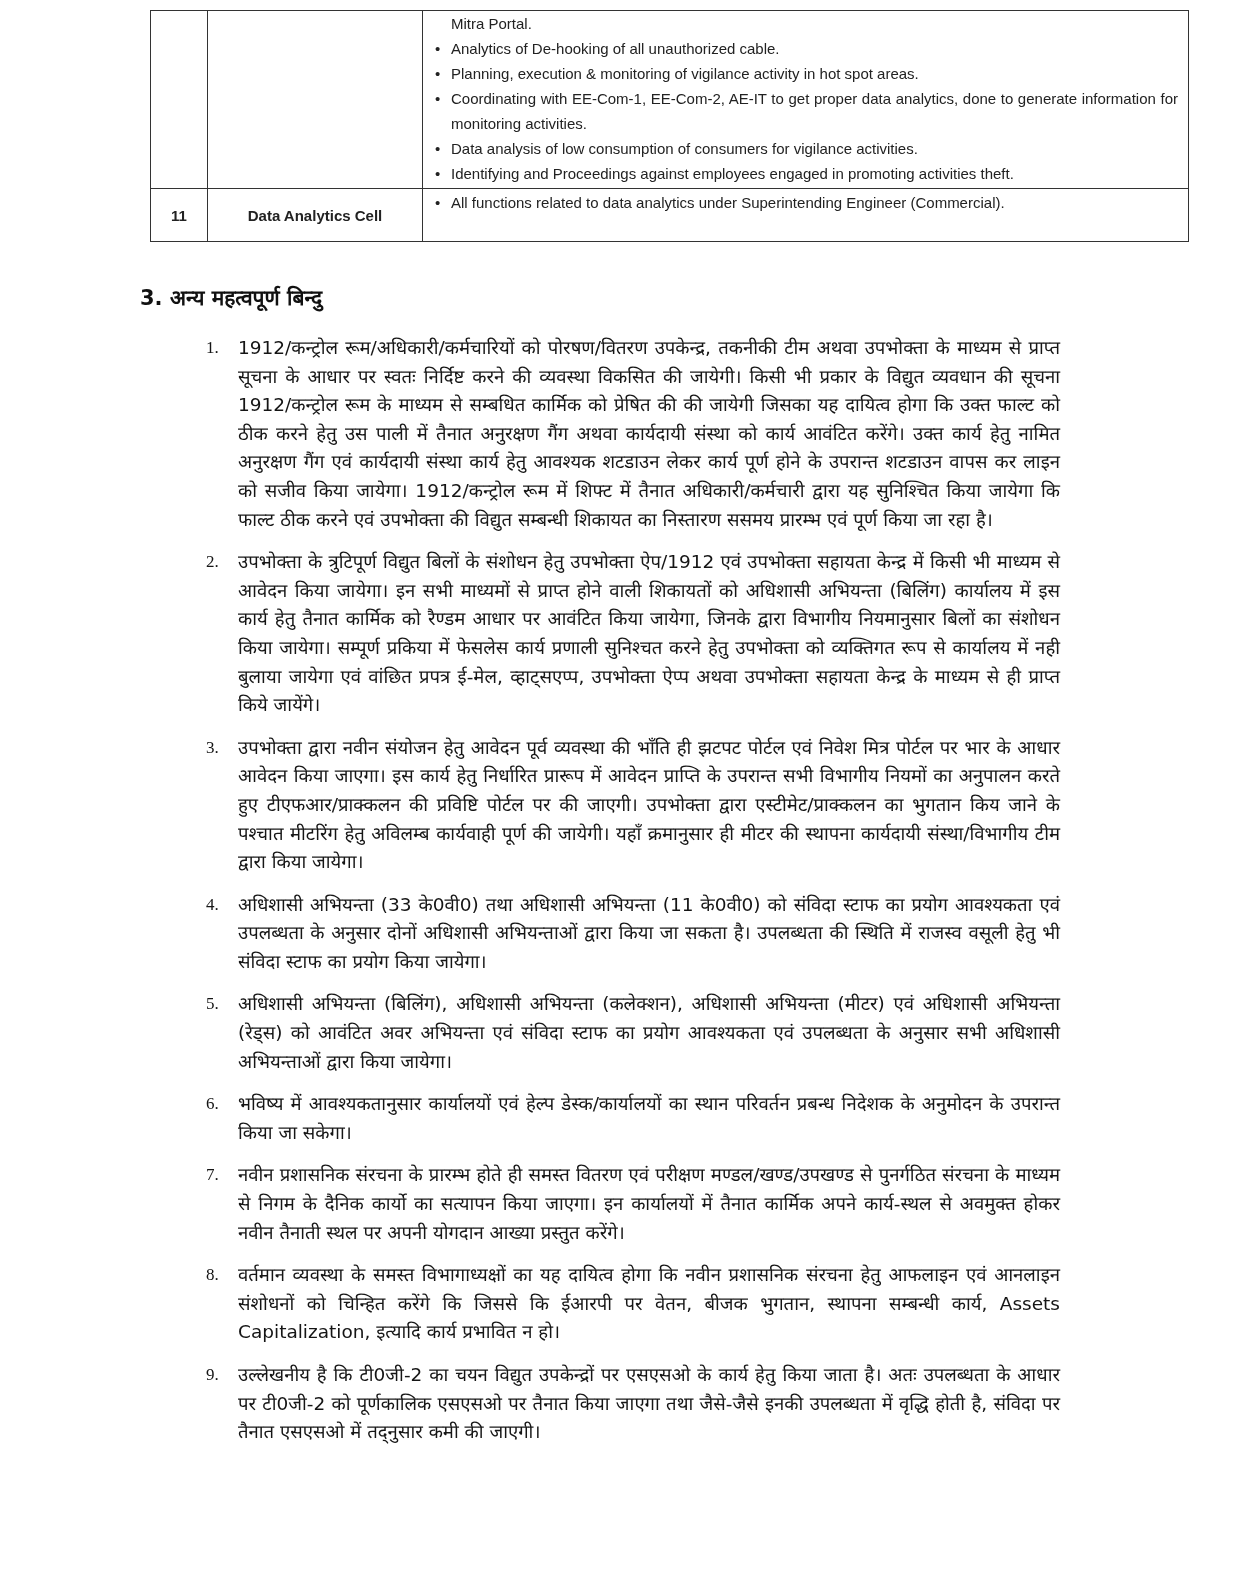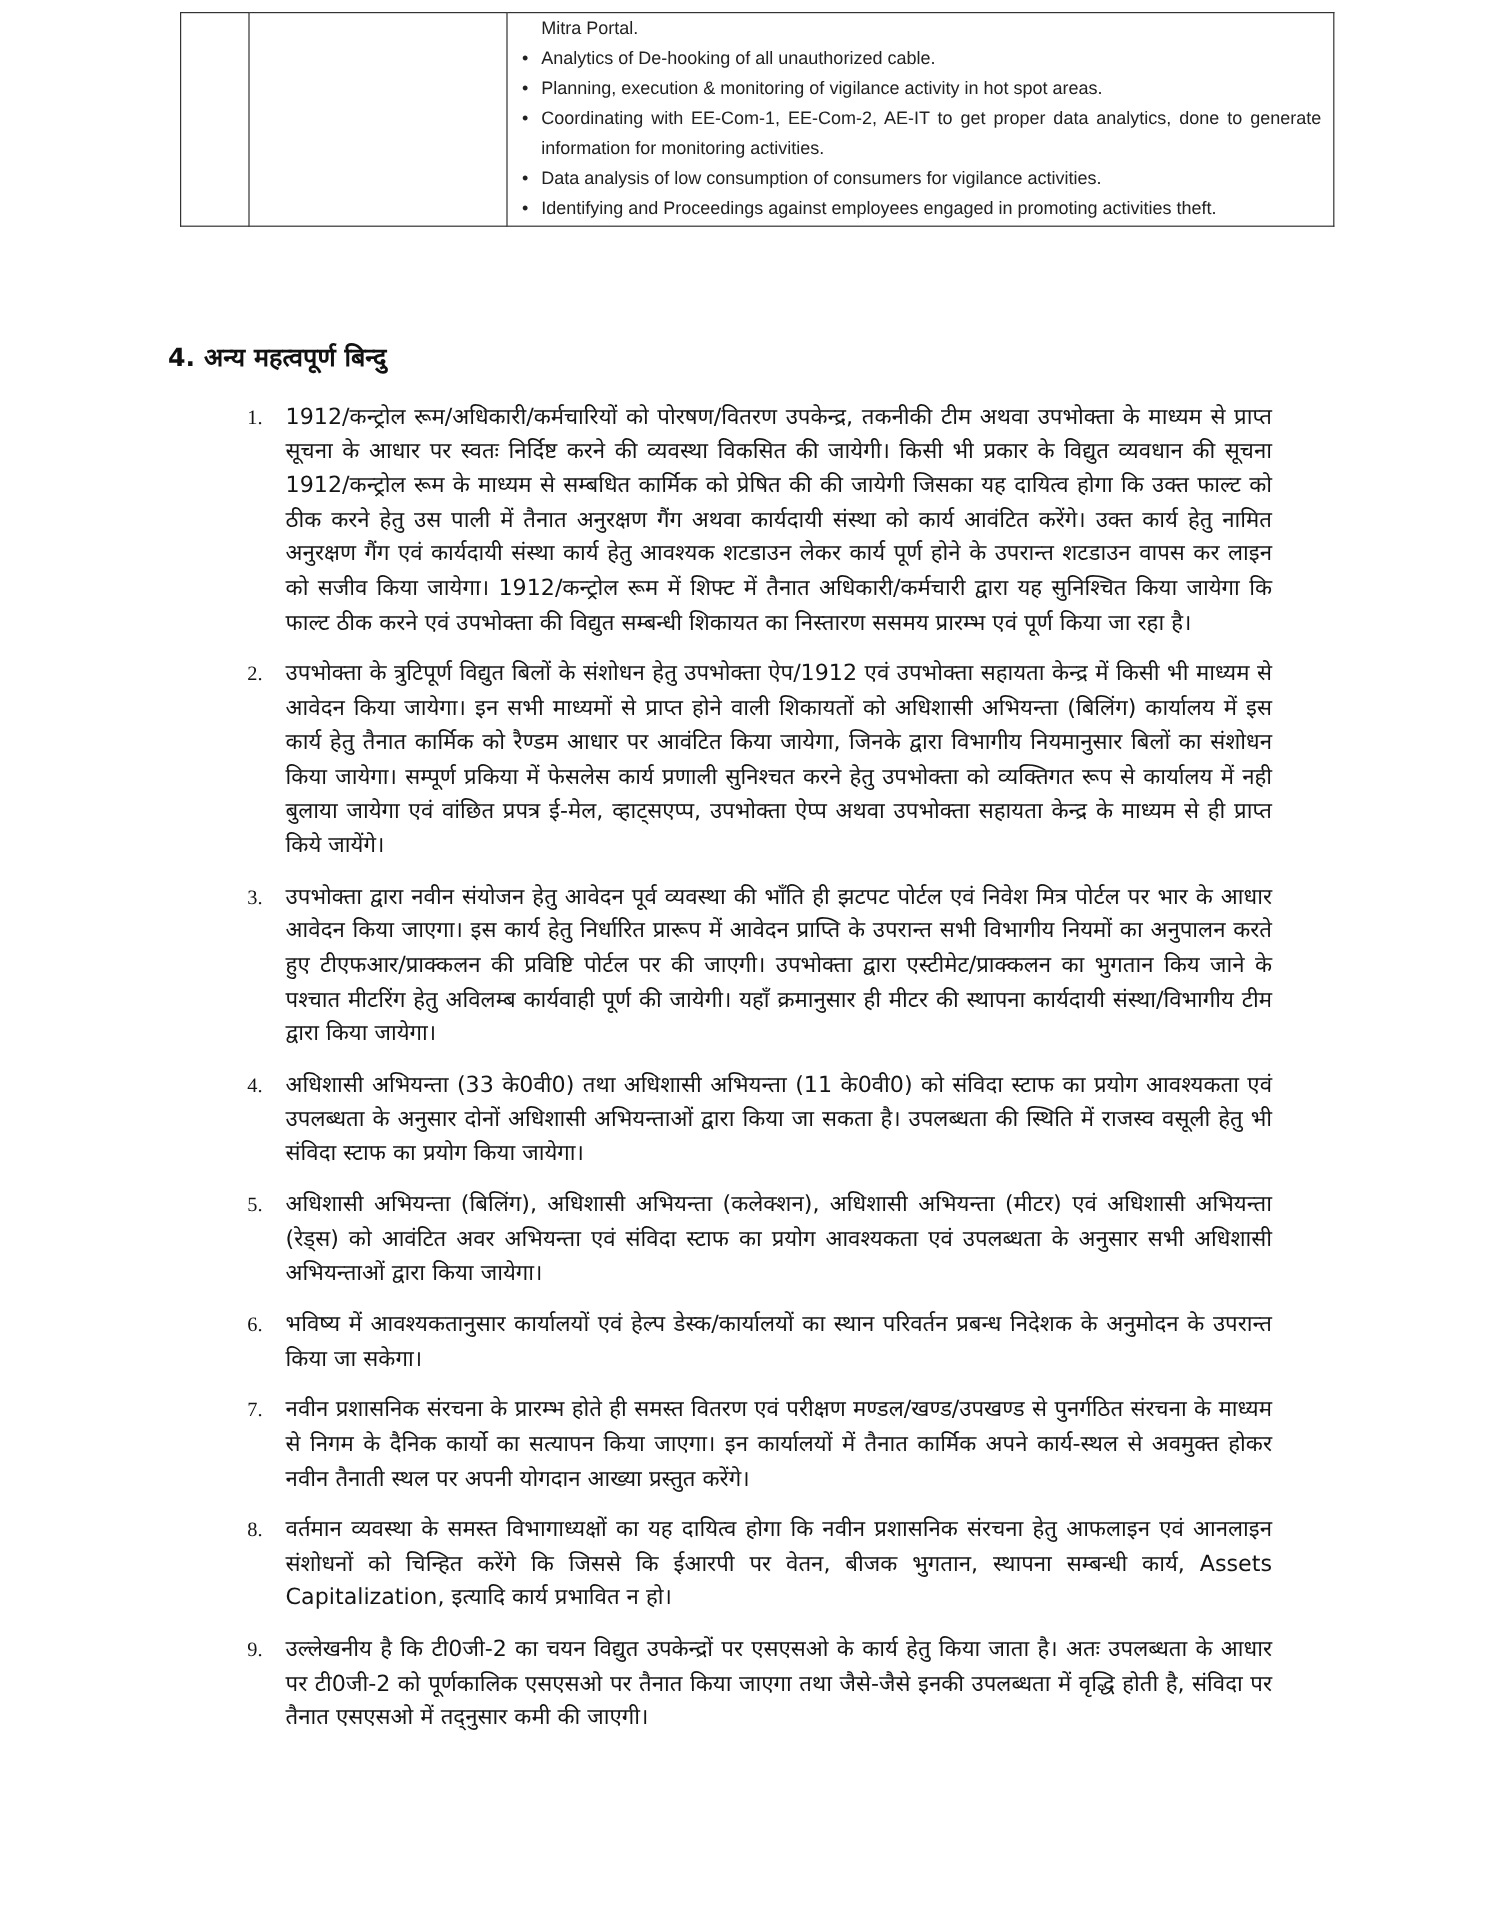--- a/index.html
+++ b/index.html
@@ -1,21 +1,21 @@
 <!DOCTYPE html>
 <html><head>
 <meta charset="utf-8">
 <style>
   html, body { margin: 0; padding: 0; }
   body {
     width: 1240px; height: 1591px; background: #ffffff; position: relative; overflow: hidden;
     font-family: "Liberation Sans", "DejaVu Sans", sans-serif; color: #1a1a1a;
   }
   .tbl {
-    position: absolute; left: 150px; top: 10px; width: 962px;
+    position: absolute; left: 150px; top: 10px; width: 1039px;
     border-collapse: collapse; font-family: "Liberation Sans", sans-serif;
     font-size: 15px; color: #222;
   }
   .tbl td { border: 1.5px solid #333; vertical-align: top; padding: 0; }
   .tbl td.c1 { width: 56px; text-align: center; vertical-align: middle; font-weight: bold; }
   .tbl td.c2 { width: 214px; text-align: center; vertical-align: middle; font-weight: bold; }
   .tbl td.c3 { padding: 2px 10px 2px 8px; }
   .cont { line-height: 25px; padding-left: 20px; }
   .tbl ul { margin: 0; padding: 0; list-style: none; }
   .tbl li { position: relative; padding-left: 20px; line-height: 25px; text-align: justify; }
@@ -47,24 +47,33 @@
       <div class="cont">Mitra Portal.</div>
       <ul>
         <li>Analytics of De-hooking of all unauthorized cable.</li>
         <li>Planning, execution &amp; monitoring of vigilance activity in hot spot areas.</li>
         <li>Coordinating with EE-Com-1, EE-Com-2, AE-IT to get proper data analytics, done to generate information for monitoring activities.</li>
         <li>Data analysis of low consumption of consumers for vigilance activities.</li>
         <li>Identifying and Proceedings against employees engaged in promoting activities theft.</li>
       </ul>
     </td>
   </tr>
+  <tr class="r2">
+    <td class="c1">11</td>
+    <td class="c2">Data Analytics Cell</td>
+    <td class="c3">
+      <ul>
+        <li>All functions related to data analytics under Superintending Engineer (Commercial).</li>
+      </ul>
+    </td>
+  </tr>
 </tbody>
   </table>
 
-<h2 class="section-title">4. अन्य महत्वपूर्ण बिन्दु</h2>
+<h2 class="section-title">3. अन्य महत्वपूर्ण बिन्दु</h2>
 
 <ol class="points">
   <li><span class="num">1.</span><span>1912/कन्ट्रोल रूम/अधिकारी/कर्मचारियों को पोरषण/वितरण उपकेन्द्र, तकनीकी टीम अथवा उपभोक्ता के माध्यम से प्राप्त सूचना के आधार पर स्वतः निर्दिष्ट करने की व्यवस्था विकसित की जायेगी। किसी भी प्रकार के विद्युत व्यवधान की सूचना 1912/कन्ट्रोल रूम के माध्यम से सम्बधित कार्मिक को प्रेषित की की जायेगी जिसका यह दायित्व होगा कि उक्त फाल्ट को ठीक करने हेतु उस पाली में तैनात अनुरक्षण गैंग अथवा कार्यदायी संस्था को कार्य आवंटित करेंगे। उक्त कार्य हेतु नामित अनुरक्षण गैंग एवं कार्यदायी संस्था कार्य हेतु आवश्यक शटडाउन लेकर कार्य  पूर्ण होने के उपरान्त शटडाउन वापस कर लाइन को सजीव किया जायेगा। 1912/कन्ट्रोल रूम में शिफ्ट में तैनात अधिकारी/कर्मचारी द्वारा यह सुनिश्चित किया जायेगा कि फाल्ट ठीक करने एवं उपभोक्ता की विद्युत सम्बन्धी शिकायत का निस्तारण ससमय प्रारम्भ एवं पूर्ण किया जा रहा है।</span></li>
   <li><span class="num">2.</span><span>उपभोक्ता के त्रुटिपूर्ण विद्युत बिलों के संशोधन हेतु उपभोक्ता ऐप/1912 एवं उपभोक्ता सहायता केन्द्र में किसी भी माध्यम से आवेदन किया जायेगा। इन सभी माध्यमों से प्राप्त होने वाली शिकायतों को अधिशासी अभियन्ता (बिलिंग) कार्यालय में इस कार्य हेतु तैनात कार्मिक को रैण्डम आधार पर आवंटित किया जायेगा, जिनके द्वारा विभागीय नियमानुसार बिलों का संशोधन किया जायेगा। सम्पूर्ण प्रकिया में फेसलेस कार्य प्रणाली सुनिश्चत करने हेतु उपभोक्ता को व्यक्तिगत रूप से कार्यालय में नही बुलाया जायेगा एवं वांछित प्रपत्र ई-मेल, व्हाट्सएप्प, उपभोक्ता ऐप्प अथवा उपभोक्ता सहायता केन्द्र के माध्यम से ही प्राप्त किये जायेंगे।</span></li>
   <li><span class="num">3.</span><span>उपभोक्ता द्वारा नवीन संयोजन हेतु आवेदन पूर्व व्यवस्था की भाँति ही झटपट पोर्टल एवं निवेश मित्र पोर्टल पर भार के आधार आवेदन किया जाएगा। इस कार्य हेतु निर्धारित प्रारूप में आवेदन प्राप्ति के उपरान्त सभी विभागीय नियमों का अनुपालन करते हुए टीएफआर/प्राक्कलन की प्रविष्टि पोर्टल पर की जाएगी। उपभोक्ता द्वारा एस्टीमेट/प्राक्कलन का भुगतान किय जाने के पश्चात मीटरिंग हेतु अविलम्ब कार्यवाही पूर्ण की जायेगी। यहाँ  क्रमानुसार ही मीटर की स्थापना कार्यदायी संस्था/विभागीय टीम द्वारा किया जायेगा।</span></li>
   <li><span class="num">4.</span><span>अधिशासी अभियन्ता (33 के0वी0) तथा अधिशासी अभियन्ता (11 के0वी0) को संविदा स्टाफ का प्रयोग आवश्यकता एवं उपलब्धता के अनुसार दोनों अधिशासी अभियन्ताओं द्वारा किया जा सकता है। उपलब्धता की स्थिति में राजस्व वसूली हेतु भी संविदा स्टाफ का प्रयोग किया जायेगा।</span></li>
   <li><span class="num">5.</span><span>अधिशासी अभियन्ता (बिलिंग), अधिशासी अभियन्ता (कलेक्शन), अधिशासी अभियन्ता (मीटर) एवं अधिशासी अभियन्ता (रेड्स) को आवंटित अवर अभियन्ता एवं संविदा स्टाफ का प्रयोग आवश्यकता एवं उपलब्धता के अनुसार सभी अधिशासी अभियन्ताओं द्वारा किया जायेगा।</span></li>
   <li><span class="num">6.</span><span>भविष्य में आवश्यकतानुसार कार्यालयों एवं हेल्प डेस्क/कार्यालयों का स्थान परिवर्तन प्रबन्ध निदेशक के अनुमोदन के उपरान्त किया जा सकेगा।</span></li>
   <li><span class="num">7.</span><span>नवीन प्रशासनिक संरचना के प्रारम्भ होते ही समस्त वितरण एवं परीक्षण मण्डल/खण्ड/उपखण्ड से पुनर्गठित संरचना के माध्यम से निगम के दैनिक कार्यो का सत्यापन किया जाएगा। इन कार्यालयों में तैनात कार्मिक अपने कार्य-स्थल से अवमुक्त होकर नवीन तैनाती स्थल पर अपनी योगदान आख्या प्रस्तुत करेंगे।</span></li>
   <li><span class="num">8.</span><span>वर्तमान व्यवस्था के समस्त विभागाध्यक्षों का यह दायित्व होगा कि नवीन प्रशासनिक संरचना हेतु आफलाइन एवं आनलाइन संशोधनों को चिन्हित करेंगे कि जिससे कि ईआरपी पर वेतन, बीजक भुगतान, स्थापना सम्बन्धी कार्य, Assets Capitalization, इत्यादि कार्य प्रभावित न हो।</span></li>

